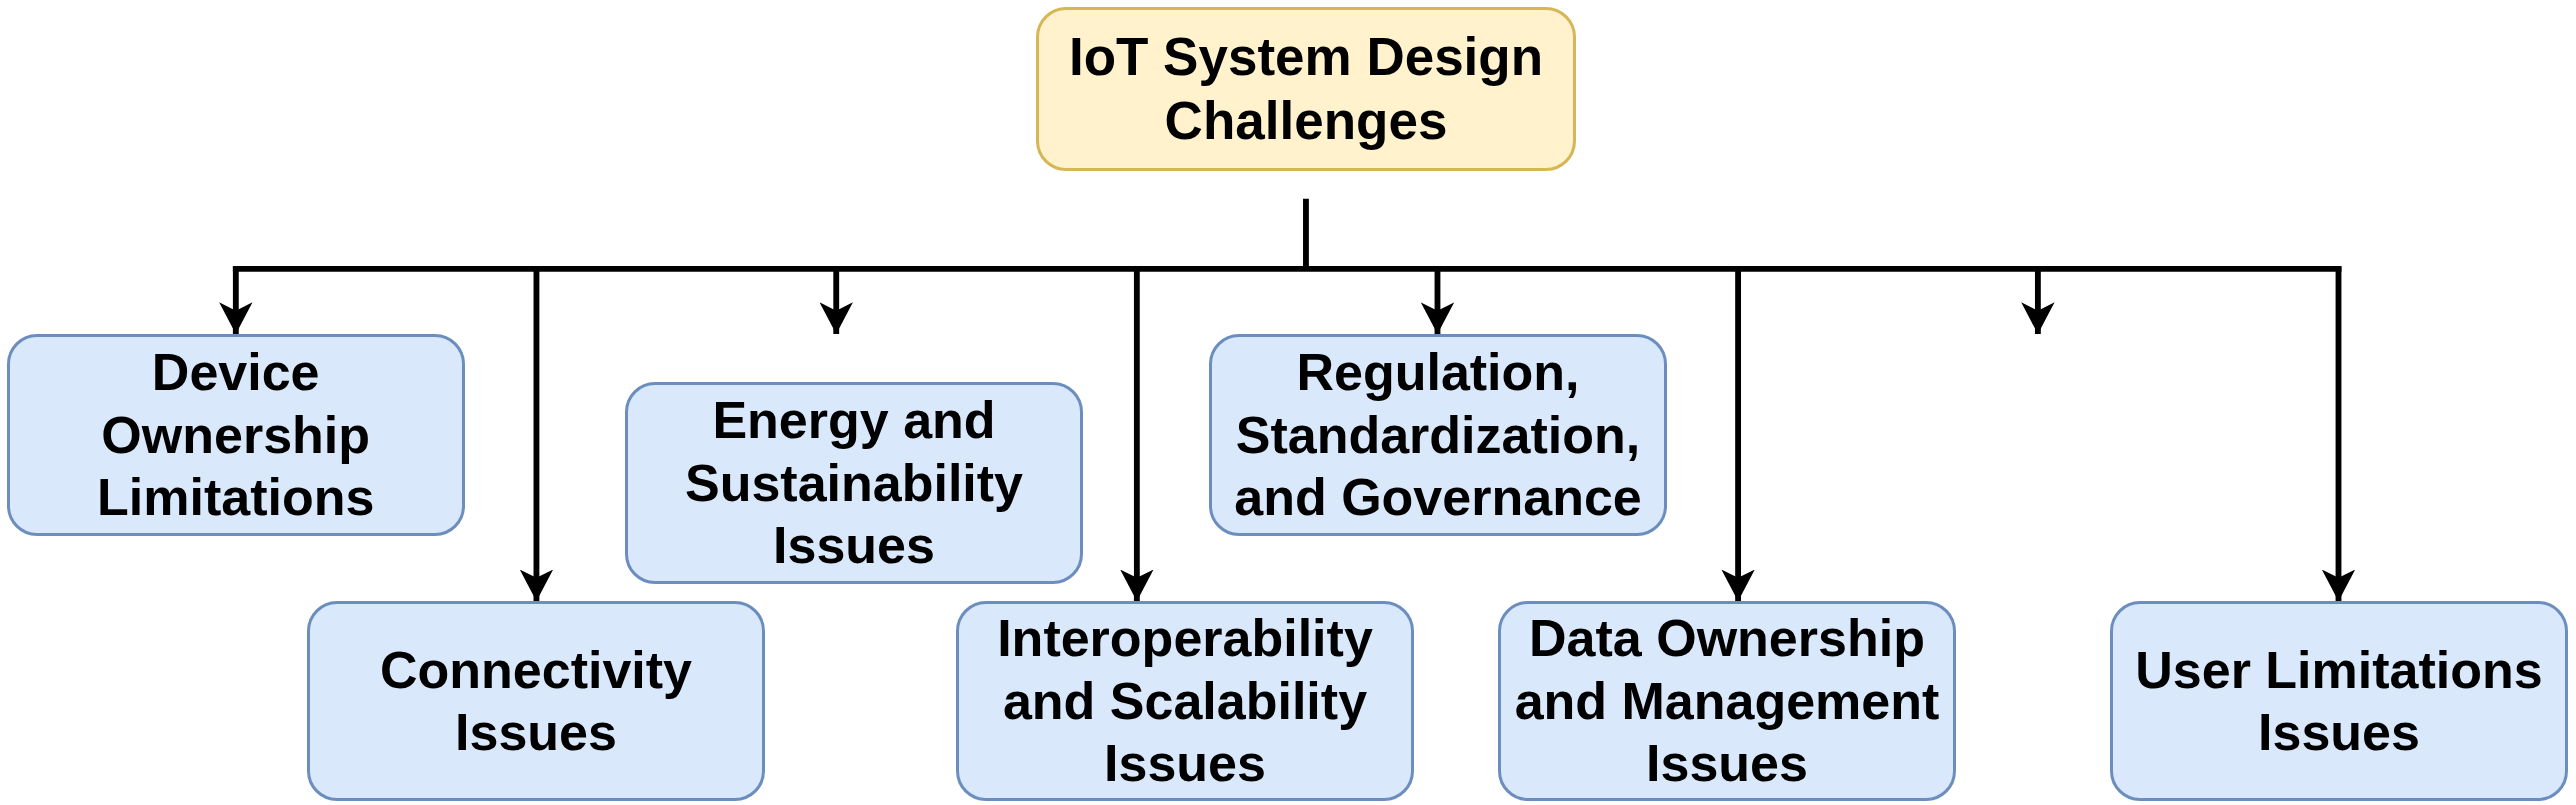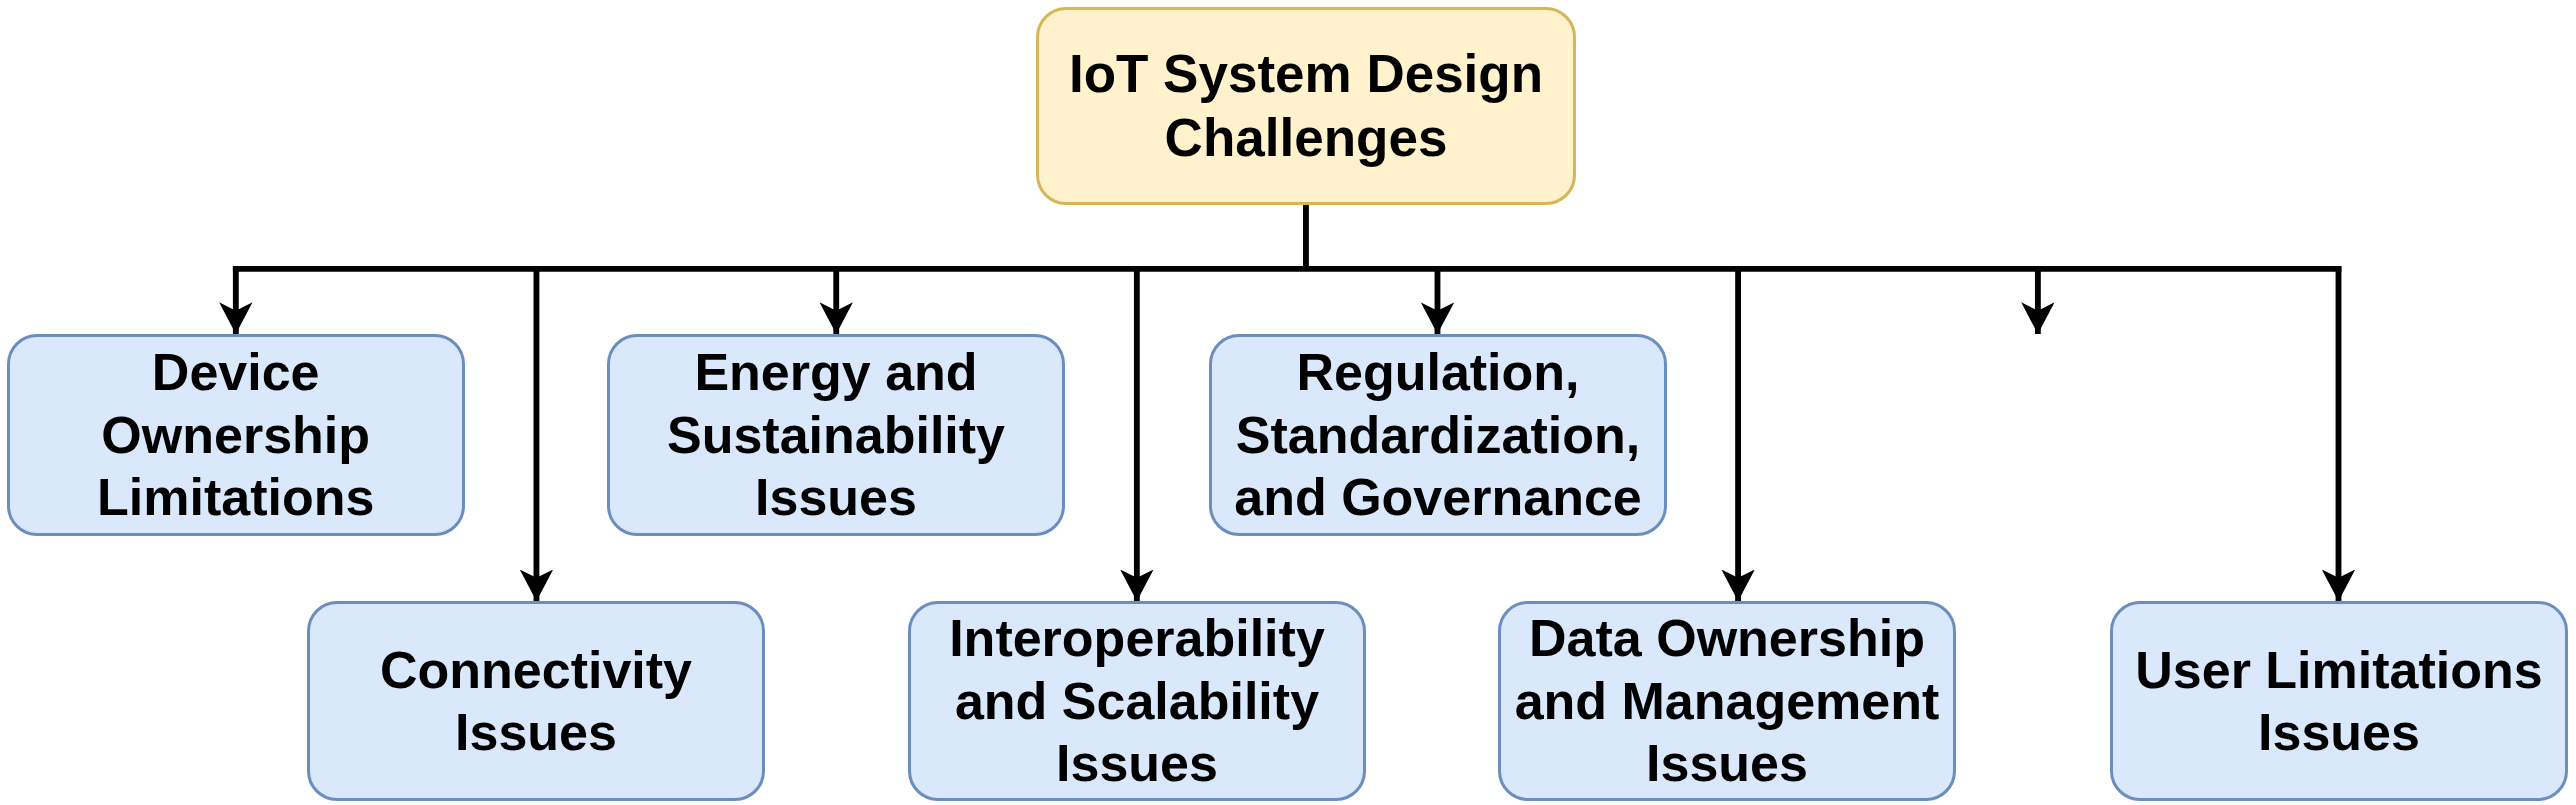--- a/index.html
+++ b/index.html
@@ -8,28 +8,28 @@
     --connector:#000000; --text:#000000;
   }
   html,body{margin:0;padding:0;background:#ffffff;}
   body{width:2576px;height:805px;position:relative;overflow:hidden;
        font-family:"Liberation Sans","DejaVu Sans",sans-serif;}
   .canvas{position:absolute;inset:0;width:2576px;height:805px;}
   svg.edges{position:absolute;left:0;top:0;width:2576px;height:805px;}
   .node{position:absolute;display:flex;align-items:center;justify-content:center;
         box-sizing:border-box;text-align:center;font-weight:700;color:var(--text);
         white-space:pre-line;border-radius:30px;line-height:1.2;}
-  .node.root{left:1036px;top:6.7px;width:540px;height:198px;
+  .node.root{left:1036px;top:6.7px;width:540px;height:164px;
         background:var(--root-fill);border:3.3px solid var(--root-border);
         font-size:53px;}
   .node.child{width:458px;background:var(--child-fill);
         border:3.3px solid var(--child-border);font-size:52px;padding:0 3.3px;}
   .row1{top:334px;height:202px;}
   .row2{top:601px;height:200px;}
-  .c1{left:6.7px;}   .c2{left:307px;text-align:center;} .c3{left:607px;}  .c4{left:908px;}
+  .c1{left:6.7px;}   .c2{left:307px;text-align:center;} .c3{left:625px;margin-top:48px;}  .c4{left:956px;}
   .c5{left:1209px;}.c6{left:1466px;margin-left:32px;}.c7{left:1809px;} .c8{left:2110px;}
   path.edge{stroke:var(--connector);stroke-width:7;fill:none;}
 </style>
 </head>
 <body style="background: rgb(255, 255, 255);">
 
 <div class="canvas">
 
   <svg class="edges" viewBox="0 0 3084 964" xmlns="http://www.w3.org/2000/svg">
     <defs>

